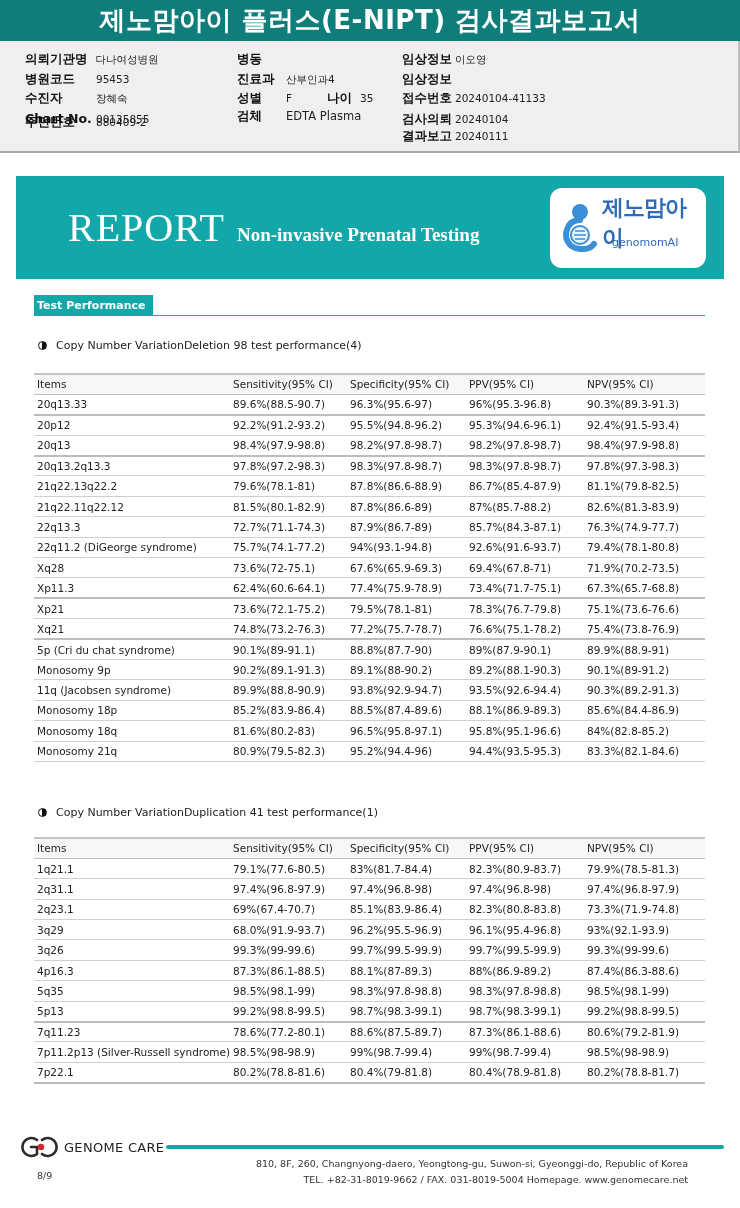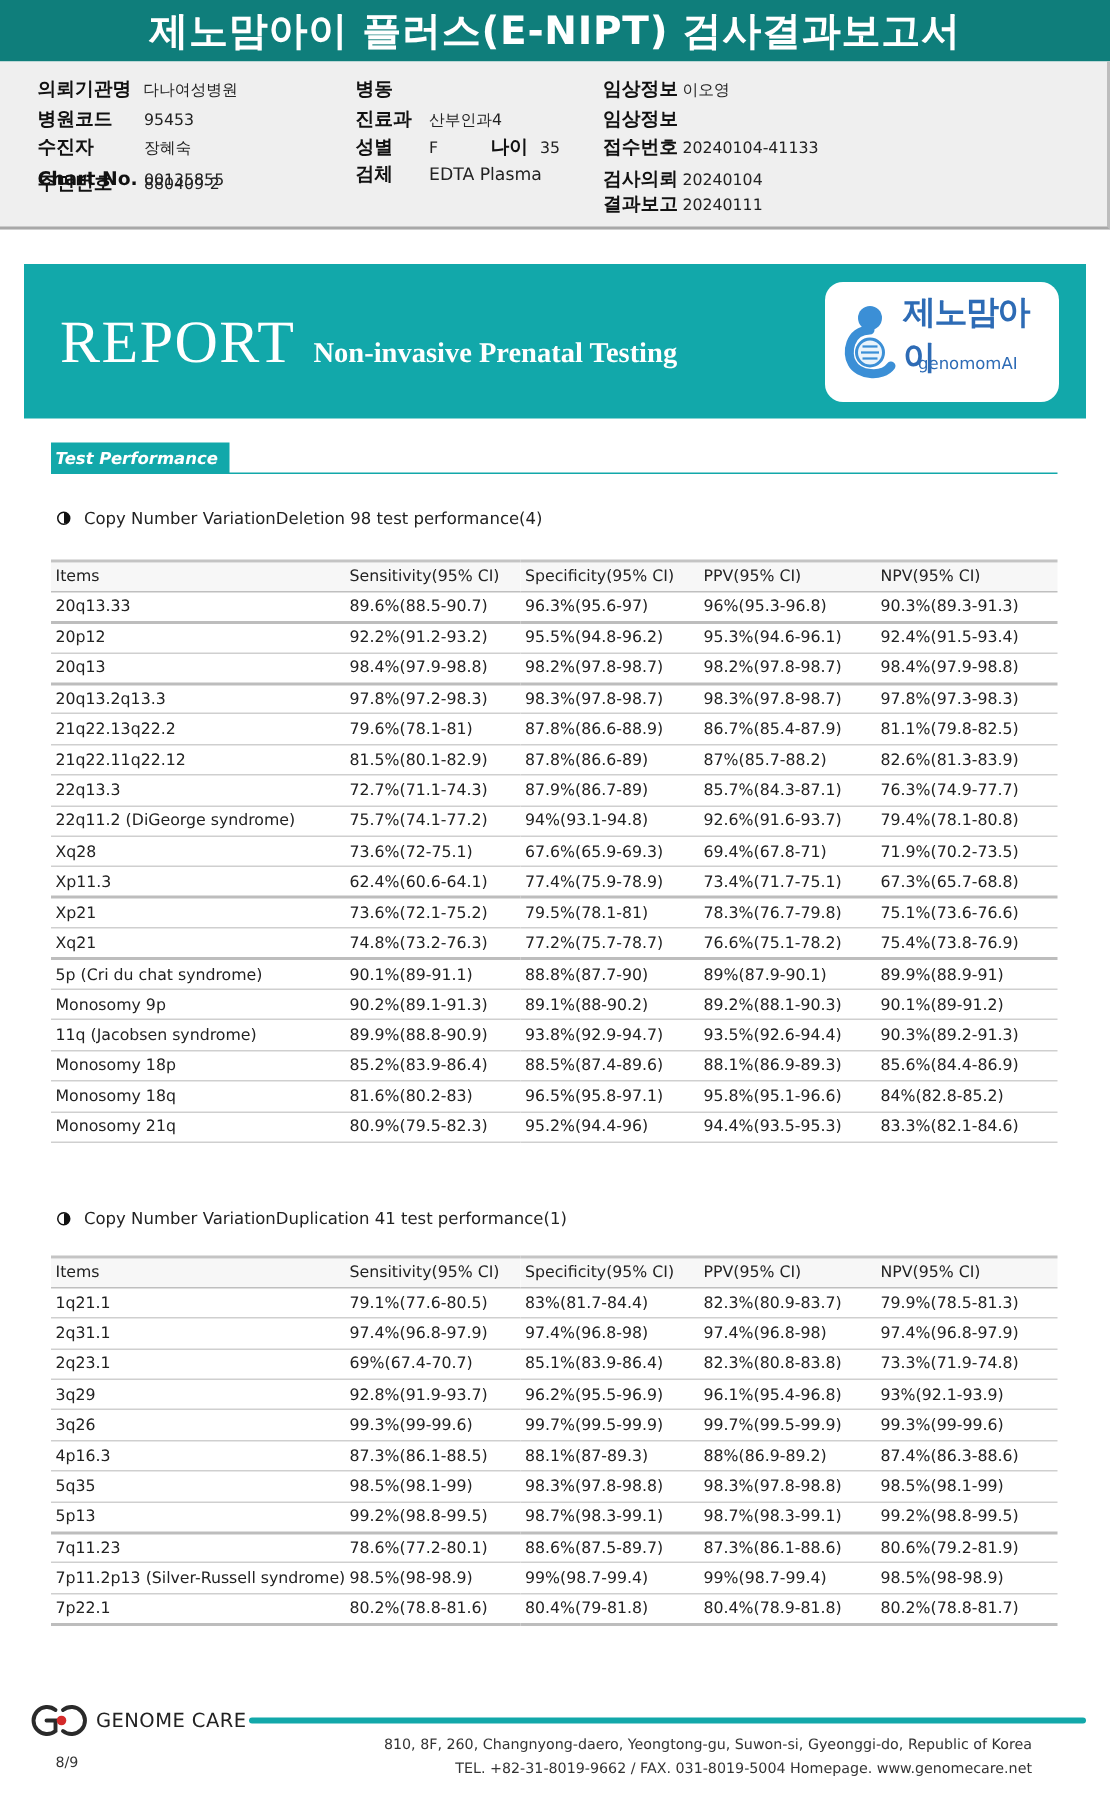--- a/index.html
+++ b/index.html
@@ -25,32 +25,32 @@
   
   .banner {
     position: absolute; left: 16px; top: 176px; width: 708px; height: 103px;
     background: #12a8aa;
   }
   .banner-title {
     position: absolute; left: 24px; top: 28px; color: #fff;
     font-family: "DejaVu Serif", "Liberation Serif", serif; white-space: nowrap;
     display: flex; align-items: baseline;
   }
-  .banner-report { font-size: 40px; font-family: "Liberation Serif", serif; letter-spacing: 1px; }
+  .banner-report { font-size: 40px; font-family: "Liberation Serif", serif; letter-spacing: 1px; margin-left: 28px; }
   .banner-sub { font-size: 19px; font-weight: bold; font-family: "Liberation Serif", serif; margin-left: 12px; }
   .logo-box {
     position: absolute; left: 534px; top: 12px; width: 156px; height: 80px;
     background: #fff; border-radius: 12px;
   }
   .logo-mark { position: absolute; left: 10px; top: 14px; width: 40px; height: 52px; }
   .logo-ko { position: absolute; left: 52px; top: 5px; font-size: 22px; font-weight: bold; color: #2d6bb5; letter-spacing: -1px; }
   .logo-en { position: absolute; left: 62px; top: 48px; font-size: 11px; color: #2d6bb5; }
 
   
-  .section-head { position: absolute; left: 34px; top: 295px; width: 671px; height: 21px; border-bottom: 1px solid #12a8aa; font-style: italic; }
+  .section-head { position: absolute; left: 34px; top: 295px; width: 671px; height: 21px; border-bottom: 1px solid #12a8aa; }
   .section-tab {
     position: absolute; left: 0; top: 0; width: 119px; height: 21px;
     background: #12a8aa; color: #fff; font-size: 11px; font-weight: bold;
     padding-left: 3px; line-height: 21px;
   }
 
   
   .caption { position: absolute; left: 38px; font-size: 11px; color: #222; display: flex; align-items: center; white-space: nowrap; }
   .caption .half-icon {
     display: inline-block; width: 9px; height: 9px; border-radius: 50%;
@@ -369,21 +369,21 @@
       </tr>
       <tr>
         <td>2q23.1</td>
         <td>69%(67.4-70.7)</td>
         <td>85.1%(83.9-86.4)</td>
         <td>82.3%(80.8-83.8)</td>
         <td>73.3%(71.9-74.8)</td>
       </tr>
       <tr>
         <td>3q29</td>
-        <td>92.8%(91.9-93.7)</td>
+        <td>68.0%(91.9-93.7)</td>
         <td>96.2%(95.5-96.9)</td>
         <td>96.1%(95.4-96.8)</td>
         <td>93%(92.1-93.9)</td>
       </tr>
       <tr>
         <td>3q26</td>
         <td>99.3%(99-99.6)</td>
         <td>99.7%(99.5-99.9)</td>
         <td>99.7%(99.5-99.9)</td>
         <td>99.3%(99-99.6)</td>

